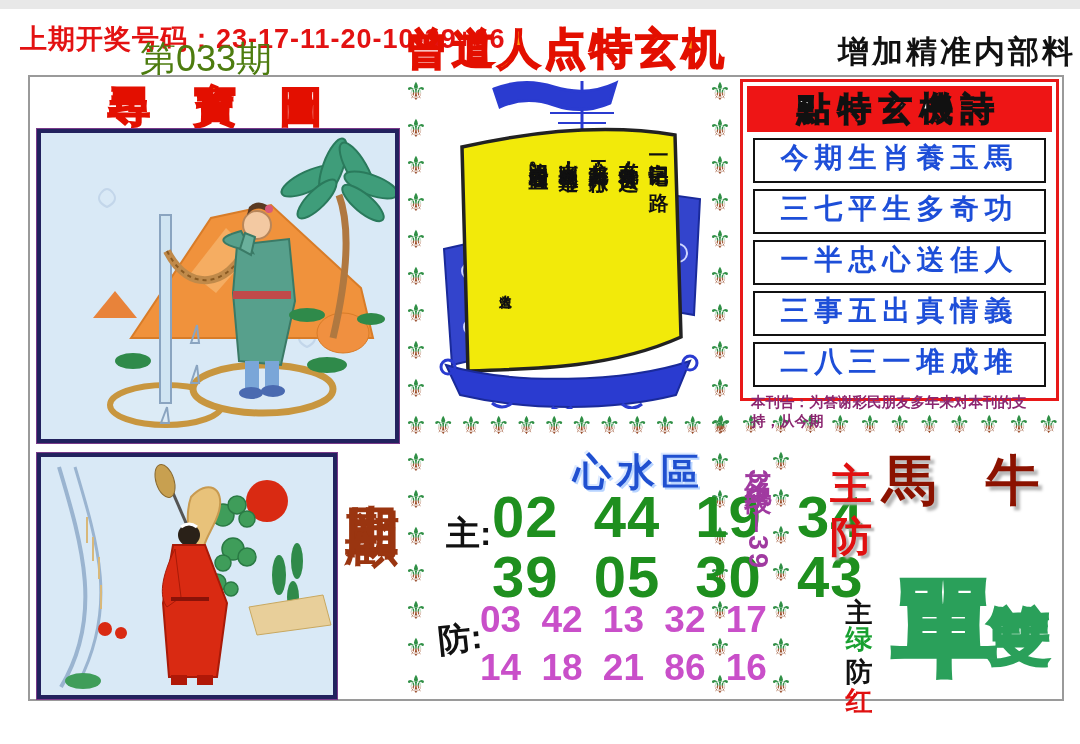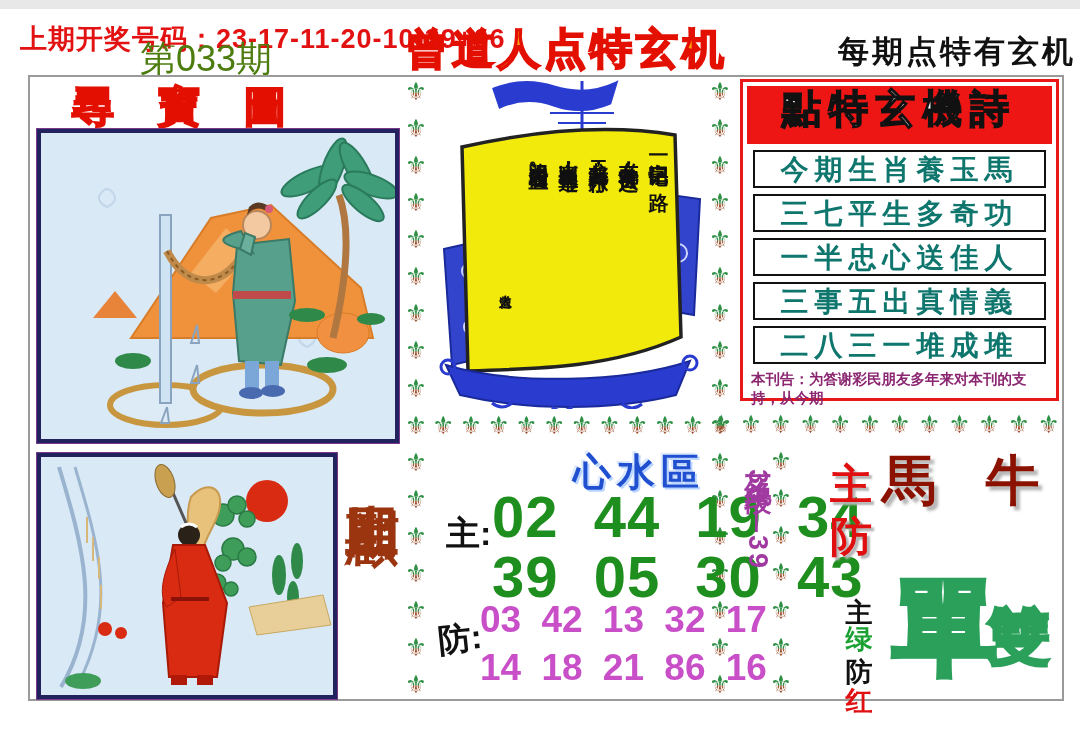--- a/index.html
+++ b/index.html
@@ -12,21 +12,21 @@
   .issue { left:140px; top:26px; font-size:36px; font-weight:normal; color:#4d7c0f; }
   .main-title { left:406px; top:12px; font-size:42px; font-weight:bold; color:#ffa011;
                 -webkit-text-stroke:2px #e30f00; letter-spacing:4px; }
   .sub-title { left:838px; top:22px; font-size:31px; font-weight:bold; color:#111;
                font-family:"Liberation Serif", serif; letter-spacing:3px; }
 
   
   .main-box { left:28px; top:66px; width:1036px; height:626px; border:2px solid #9a9a9a; background:#fff; }
 
   
-  .map-title { left:28px; top:70px; width:374px; text-align:left; font-size:42px; font-weight:bold;
+  .map-title { left:28px; top:70px; width:374px; text-align:center; font-size:42px; font-weight:bold;
                color:#ffa011; -webkit-text-stroke:2px #e30f00; letter-spacing:44px; text-indent:44px; }
   .pic { border:4px solid #22225e; background:#d9e9f6; box-shadow:0 0 0 1px #7a3a8a; }
   .pic1 { left:37px; top:120px; width:362px; height:314px; }
   .pic2 { left:37px; top:444px; width:300px; height:246px; }
   .review { left:340px; top:452px; width:64px; height:238px; writing-mode:vertical-rl; text-orientation:upright;
             font-size:54px; font-weight:bold; color:#9a3510; line-height:64px; letter-spacing:2px;
             font-family:"Liberation Serif", serif; }
 
   
   .fleur { font-size:25px; line-height:1;
@@ -43,25 +43,25 @@
   
   .ship-wrap { left:432px; top:66px; width:273px; height:334px; }
   .sail-poem { left:516px; top:136px; width:160px; height:192px; writing-mode:vertical-rl; text-orientation:upright;
                font-size:20px; font-weight:bold; color:#101010; font-family:"Liberation Serif", serif; }
   .sail-poem span { display:block; margin:0 3px; letter-spacing:2px; }
   .signature { left:496px; top:276px; writing-mode:vertical-rl; text-orientation:upright;
                font-size:13px; font-weight:bold; color:#101010; }
 
   
   .poem-box { left:740px; top:70px; width:319px; height:322px; border:3px solid #e81818; background:#fff; }
-  .poem-head { margin:4px; height:58px; background:#ee1515; color:#ffffff; -webkit-text-stroke:1.5px #111;
-               font-size:39px; font-weight:bold; text-align:center; line-height:46px; letter-spacing:8px;
+  .poem-head { margin:4px; height:46px; background:#ee1515; color:#ffffff; -webkit-text-stroke:1.5px #111;
+               font-size:33px; font-weight:bold; text-align:center; line-height:46px; letter-spacing:8px;
                font-family:"Liberation Serif", serif; }
-  .poem-row { margin:6px 10px 0 10px; height:38px; border:2px solid #111; background:#fff;
-              font-size:28px; font-weight:bold; color:#0f766e; text-align:center; line-height:35px;
+  .poem-row { margin:6px 10px 0 10px; height:45px; border:2px solid #111; background:#fff;
+              font-size:28px; font-weight:bold; color:#1d4ed8; text-align:center; line-height:35px;
               letter-spacing:6px; font-family:"Liberation Serif", serif; }
   .notice { margin:6px 6px 0 8px; font-size:14.5px; font-weight:bold; color:#8b2670; line-height:19px; }
 
   
   .hz-title { left:432px; top:438px; width:273px; text-align:right; font-size:38px; font-weight:bold;
               color:#2050d0; letter-spacing:6px; text-shadow:2px 2px 0 #b8d4ff, -2px -2px 0 #dce9ff;
               font-family:"Liberation Serif", serif; }
   .hz-main-label { left:446px; top:502px; font-size:34px; font-weight:bold; color:#111; }
   .hz-main-row { font-size:58px; font-weight:bold; color:#1e8f1e; word-spacing:18px; letter-spacing:1px; }
   .hz-m1 { left:492px; top:474px; } .hz-m2 { left:492px; top:534px; }
@@ -87,21 +87,21 @@
             -webkit-text-stroke:3px #2aa05a; text-shadow:0 0 2px #bfe9d2; font-family:"Liberation Serif", serif; }
 </style>
 </head>
 <body>
 
 <div class="page">
 
   <div class="abs prev-draw">上期开奖号码：23-17-11-20-10-39+06</div>
   <div class="abs issue">第033期</div>
   <div class="abs main-title">曾道人点特玄机</div>
-  <div class="abs sub-title">每期点特有玄机</div>
+  <div class="abs sub-title">增加精准内部料</div>
 
   <div class="abs main-box"></div>
 
   <div class="abs map-title">尋寶圖</div>
 
   <div class="abs pic pic1">
     <svg width="354" height="306" viewBox="0 0 354 306">
       <rect x="0" y="0" width="354" height="306" fill="#d9e9f6"></rect>
       <path d="M60,60 q6,-8 12,0 q6,8 -6,14 q-12,-6 -6,-14Z" fill="none" stroke="#c3d6ea" stroke-width="2"></path>
       <path d="M260,200 q6,-8 12,0 q6,8 -6,14 q-12,-6 -6,-14Z" fill="none" stroke="#c3d6ea" stroke-width="2"></path>

